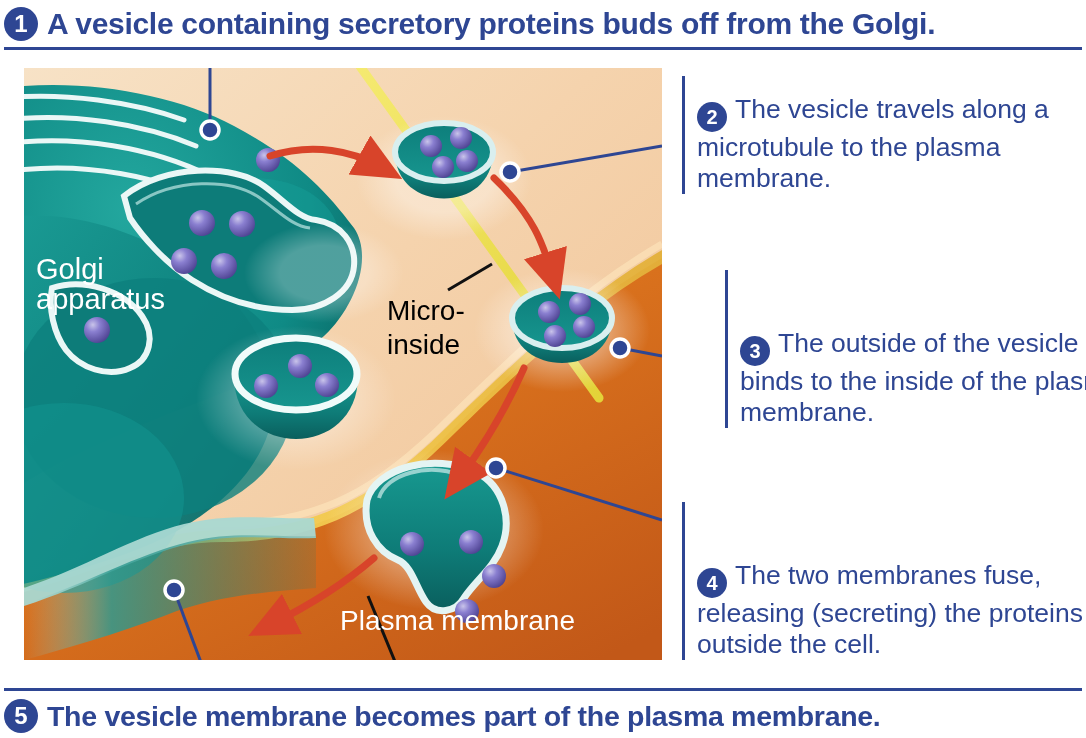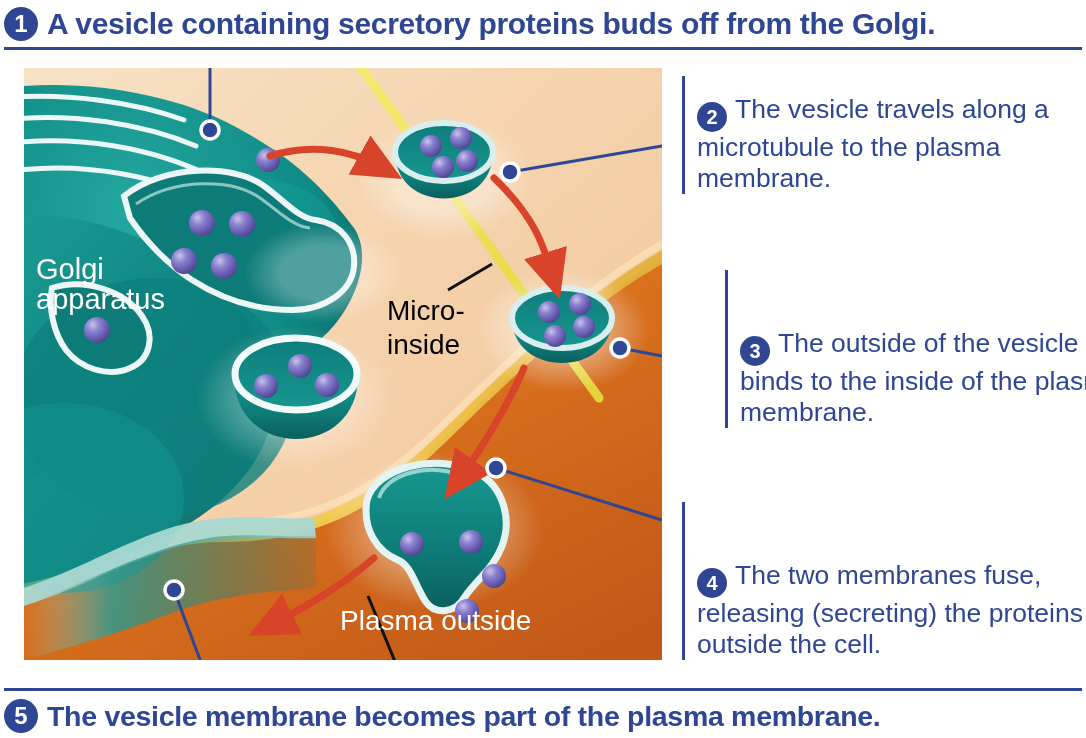--- a/index.html
+++ b/index.html
@@ -365,21 +365,21 @@
       <circle cx="596" cy="280" r="9" fill="#2e4693" stroke="#ffffff" stroke-width="3.5"></circle>
       <circle cx="472" cy="400" r="9" fill="#2e4693" stroke="#ffffff" stroke-width="3.5"></circle>
       <circle cx="150" cy="522" r="9" fill="#2e4693" stroke="#ffffff" stroke-width="3.5"></circle>
     </g>
   </svg>
 
   <div class="panel-label" id="label-golgi">Golgi
 apparatus</div>
   <div class="panel-label" id="label-microtubule">Micro-
 inside</div>
-  <div class="panel-label" id="label-plasma">Plasma outside</div>
+  <div class="panel-label" id="label-plasma">Plasma membrane</div>
 </div>
 
 <div class="callout" id="callout-2">
   <div class="bracket"></div>
   <div class="co-body">
     <span class="badge">2</span><span>The vesicle travels along a microtubule to the plasma membrane.</span>
   </div>
 </div>
 
 <div class="callout" id="callout-3">

